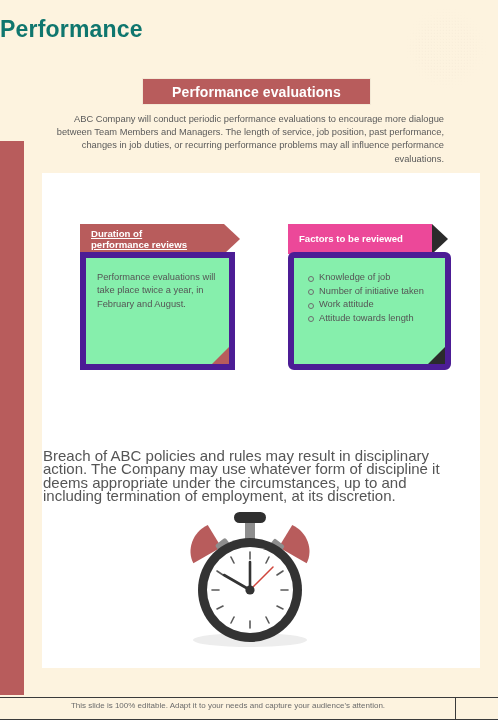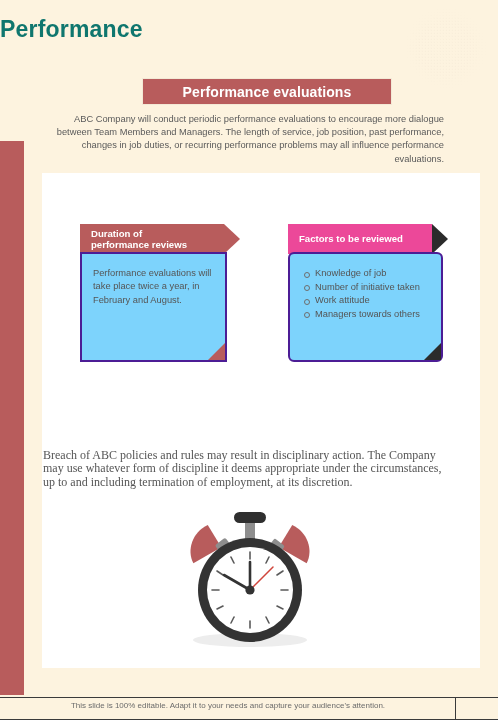--- a/index.html
+++ b/index.html
@@ -28,21 +28,21 @@
     position:absolute;left:0;right:0;top:16px;
     text-align:left;
     font-size:23px;font-weight:bold;
     color:#0f766e;
     letter-spacing:.2px;
   }
 
   
   .banner{
     position:absolute;left:143px;top:79px;
-    width:248px;height:25px;
+    width:227px;height:25px;
     background:#b85c5c;
     display:flex;align-items:center;justify-content:center;
     box-shadow:0 0 0 1px rgba(0,0,0,.04);
   }
   .banner span{
     color:#ffffff;font-size:14px;font-weight:bold;
     letter-spacing:.1px;
   }
 
   
@@ -63,22 +63,22 @@
   
   .panel{
     position:absolute;left:42px;top:173px;
     width:438px;height:495px;
     background:#ffffff;
   }
 
   
   .card{
     position:absolute;
-    background:#7dd3fc;
-    border:2px solid #4c1d95;
+    background:#86efac;
+    border:6px solid #4c1d95;
   }
   .card.left-card{left:80px;top:252px;width:143px;height:106px;}
   .card.right-card{left:288px;top:252px;width:151px;height:106px;border-radius:6px;}
 
   .card .fold{
     position:absolute;right:0;bottom:0;
     width:0;height:0;
     border-left:17px solid transparent;
   }
   .left-card .fold{border-bottom:17px solid #b85c5c;}
@@ -105,20 +105,21 @@
     height:30px;
     display:flex;align-items:center;
     padding-left:11px;
     color:#ffffff;font-size:9.6px;font-weight:bold;
     line-height:11.2px;
     box-sizing:border-box;
   }
   .ribbon-left{
     left:80px;top:224px;width:144px;
     background:#b85c5c;
+    text-decoration:underline;
   }
   .ribbon-right{
     left:288px;top:224px;width:144px;
     background:#ec4899;
   }
   .ribbon:after{
     content:"";position:absolute;left:100%;top:0;
     width:0;height:0;
     border-top:15px solid transparent;
     border-bottom:15px solid transparent;
@@ -132,21 +133,21 @@
     width:188px;height:25px;
     background:#2b2b2b;
     display:flex;align-items:center;
     padding-left:25px;box-sizing:border-box;
   }
   .disc-header span{
     color:#ffffff;font-size:13px;font-weight:bold;
   }
   .disc-text{
     position:absolute;left:43px;top:449px;width:400px;
-    font-size:12px;line-height:13.4px;color:#555;font-family:Liberation Serif, serif;
+    font-size:15px;line-height:13.4px;color:#555;
   }
 
   
   .stopwatch{
     position:absolute;left:176px;top:507px;
     width:148px;height:145px;
   }
 
   
   .footer-rule{
@@ -224,21 +225,21 @@
     <div>
       <div>Factors to be reviewed</div>
     </div>
   </div>
   <div class="card right-card">
     <div class="card-body">
       <ul>
         <li>Knowledge of job</li>
         <li>Number of initiative taken</li>
         <li>Work attitude</li>
-        <li>Managers towards others</li>
+        <li>Attitude towards length</li>
       </ul>
     </div>
     <div class="fold"></div>
   </div>
 
   <div class="disc-text">Breach of ABC policies and rules may result in disciplinary action. The Company may use whatever form of discipline it deems appropriate under the circumstances, up to and including termination of employment, at its discretion.</div>
 
   <svg class="stopwatch" viewBox="0 0 148 145">
     <ellipse cx="74" cy="133" rx="57" ry="7" fill="#000" opacity="0.07"></ellipse>
 

